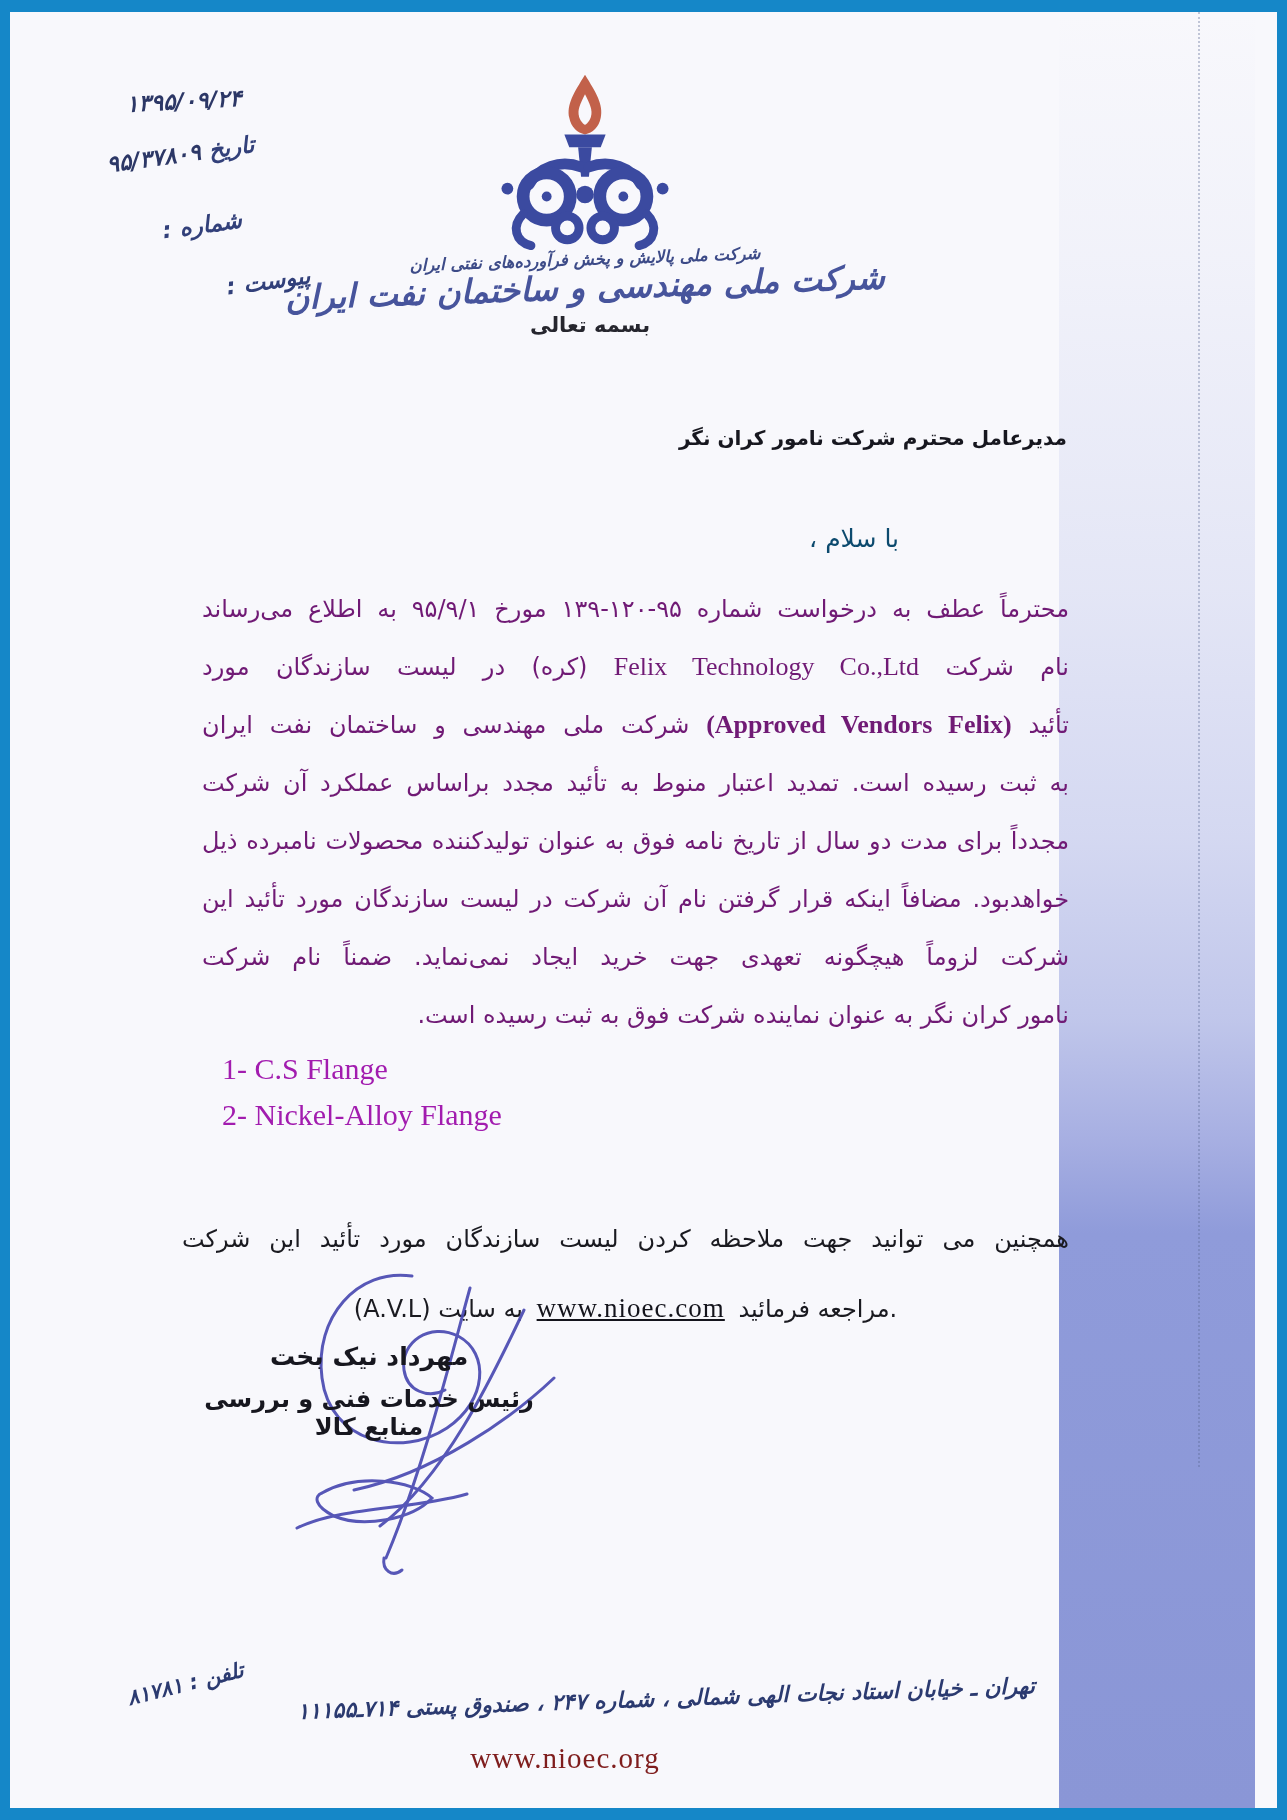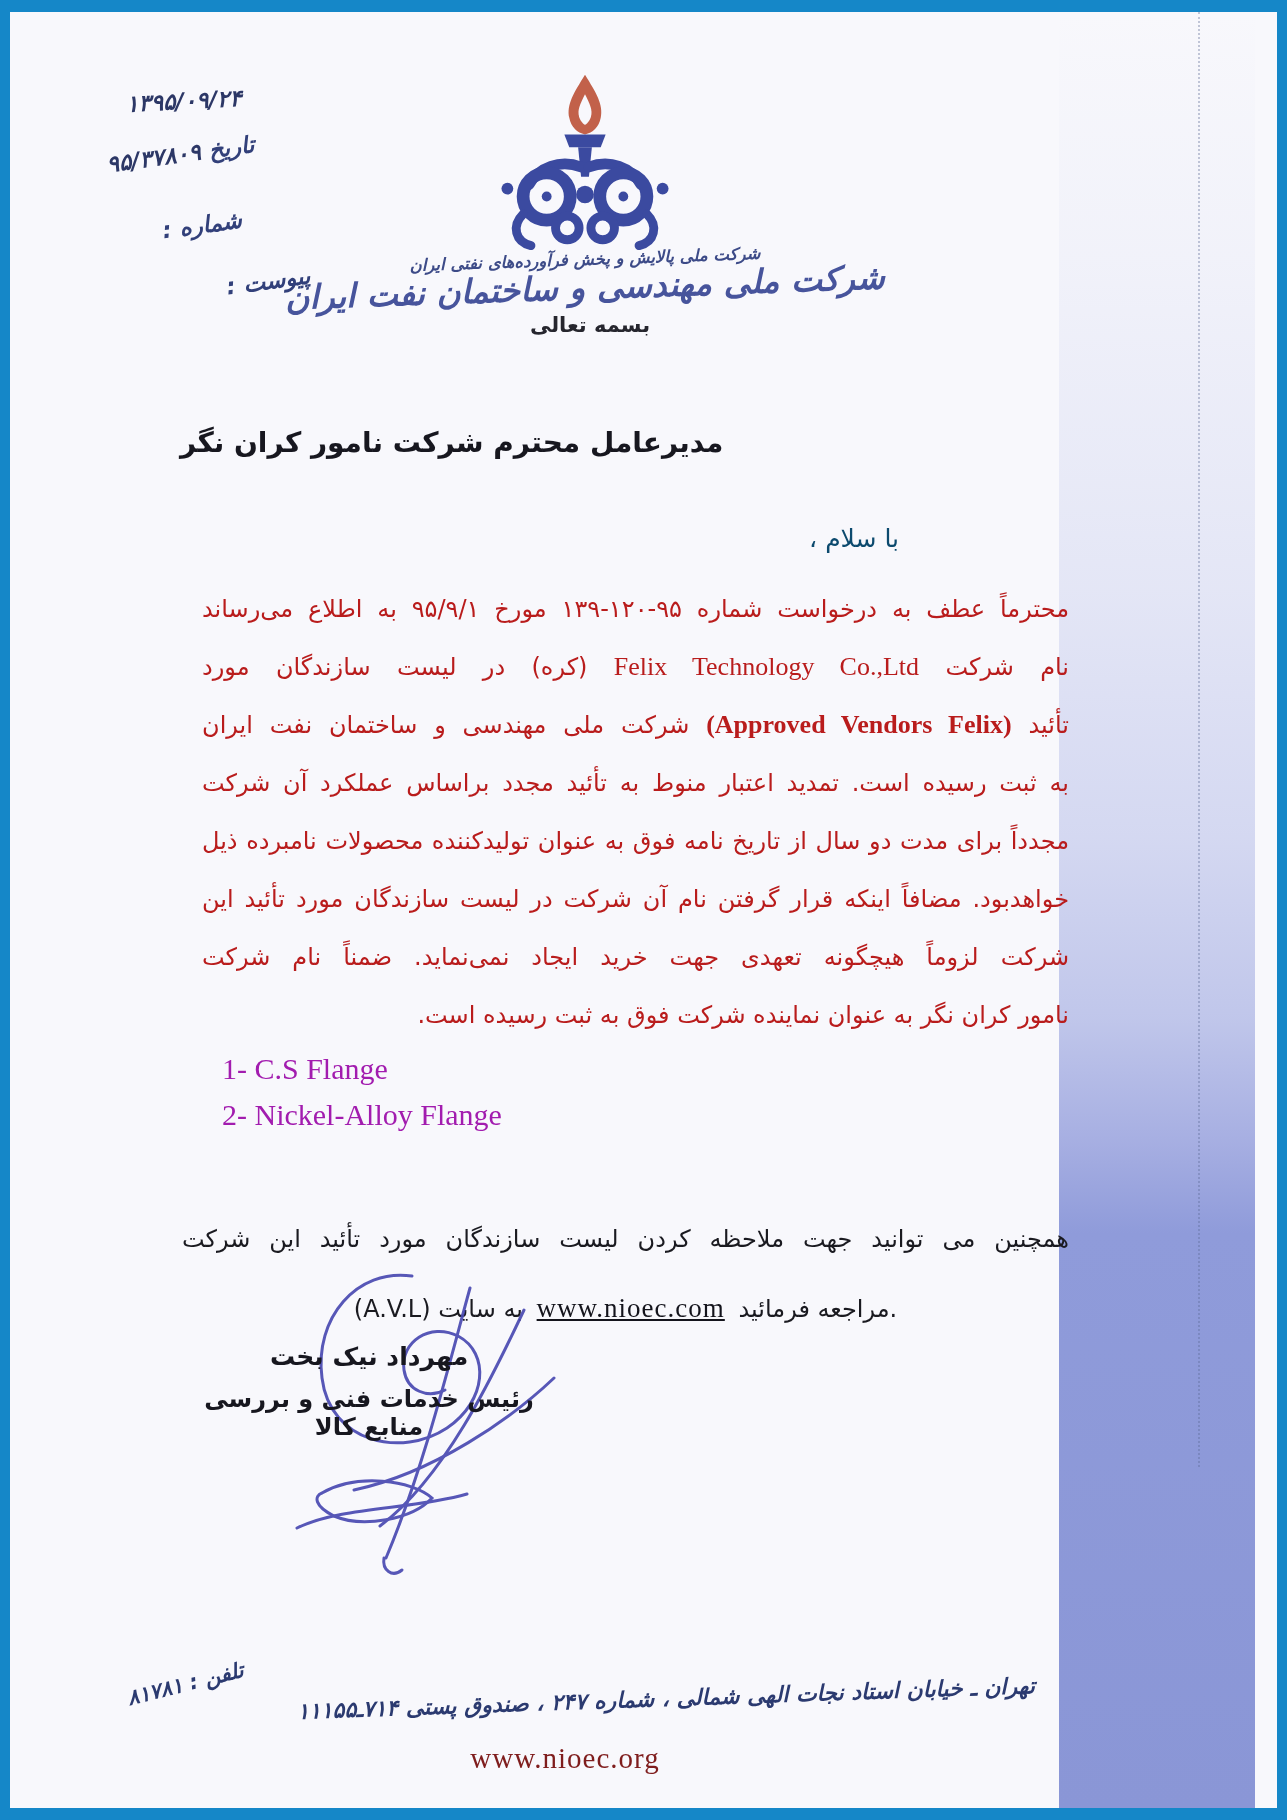--- a/index.html
+++ b/index.html
@@ -57,29 +57,29 @@
     position:absolute;left:270px;top:256px;width:610px;text-align:center;
     font-size:33px;font-style:italic;font-weight:bold;color:#47549c;
     transform:rotate(-2deg);white-space:nowrap;
   }
   .basmala{
     position:absolute;left:430px;top:301px;width:300px;text-align:center;
     font-size:21px;font-weight:bold;color:#26262e;
   }
   
   .recipient{
-    position:absolute;left:170px;right:210px;top:414px;text-align:left;
-    font-size:28px;font-weight:bold;color:#17171f;
+    position:absolute;left:170px;right:210px;top:414px;text-align:right;
+    font-size:20px;font-weight:bold;color:#17171f;
   }
   .salutation{
     position:absolute;left:170px;right:210px;top:512px;text-align:right;
     padding-right:168px;box-sizing:border-box;
     font-size:25px;color:#0c4a6e;
   }
-  .body-block{position:absolute;left:156px;right:208px;top:568px;color:#b91c1c;margin-left:36px;}
+  .body-block{position:absolute;left:156px;right:208px;top:568px;color:#701a75;margin-left:36px;}
   .bline{
     font-size:24px;line-height:58px;height:58px;
     text-align:justify;text-align-last:justify;white-space:nowrap;
   }
   .bline.last{text-align-last:right;}
   .latin{font-family:"Liberation Serif",serif;font-size:26px;}
   .latin.strong{font-weight:bold;}
   .products{
     position:absolute;left:212px;top:1034px;direction:ltr;
     font-family:"Liberation Serif",serif;font-size:30px;color:#a21caf;

